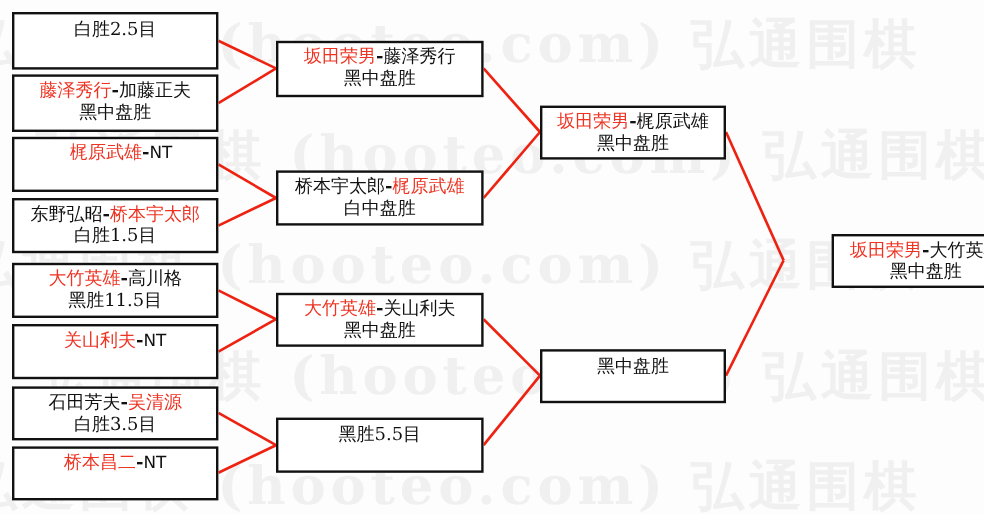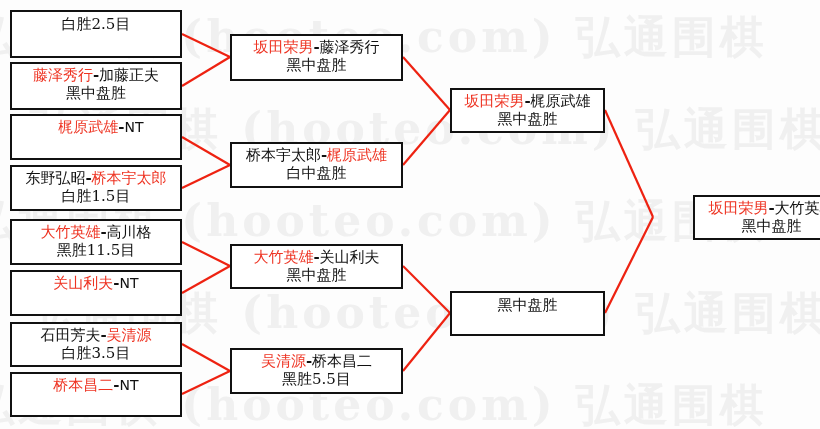--- a/index.html
+++ b/index.html
@@ -146,21 +146,20 @@
       </div>
       <div class="node" style="left: 230px; top: 142px; width: 173px; height: 46px;">
         <span class="line1"><span class="lose">桥本宇太郎</span><span class="dash">-</span><span class="win">梶原武雄</span></span>
         <span class="line2">白中盘胜</span>
       </div>
       <div class="node" style="left: 230px; top: 244px; width: 173px; height: 45px;">
         <span class="line1"><span class="win">大竹英雄</span><span class="dash">-</span><span class="lose">关山利夫</span></span>
         <span class="line2">黑中盘胜</span>
       </div>
       <div class="node" style="left: 230px; top: 348px; width: 173px; height: 46px;">
-        <span class="line1"><span class="win">吴清源</span><span class="dash">-</span><span class="lose">桥本昌二</span></span>
         <span class="line2">黑胜5.5目</span>
       </div>
       <div class="node" style="left: 450px; top: 88px; width: 155px; height: 45px;">
         <span class="line1"><span class="win">坂田荣男</span><span class="dash">-</span><span class="lose">梶原武雄</span></span>
         <span class="line2">黑中盘胜</span>
       </div>
       <div class="node" style="left: 450px; top: 291px; width: 155px; height: 45px;">
         <span class="line2">黑中盘胜</span>
       </div>
       <div class="node" style="left: 653px; top: 195px; width: 157px; height: 45px; margin-left: 40px;">

